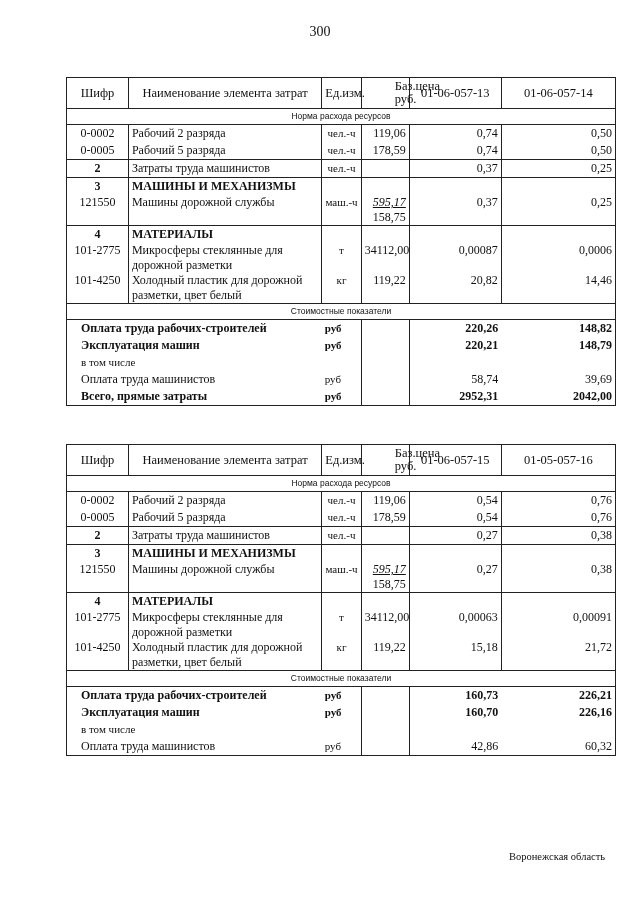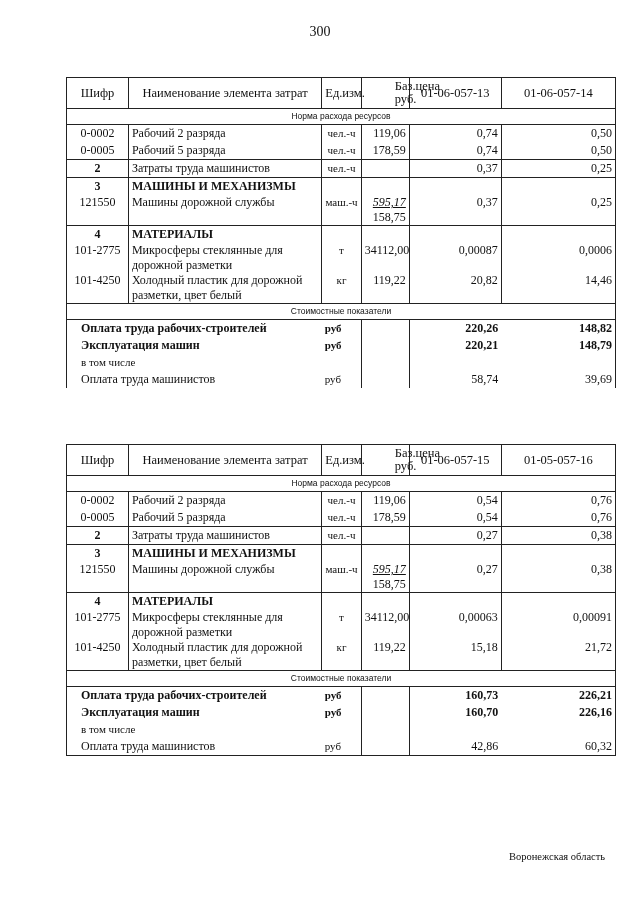--- a/index.html
+++ b/index.html
@@ -142,20 +142,27 @@
         <td></td>
         <td class="outer-r"></td>
   </tr>
   <tr class="cost-row">
     <td colspan="2" class="outer-l cost-name">Оплата труда машинистов</td>
     <td class="c-unit" style="text-align:left">руб</td>
     <td class="vl"></td>
     <td class="c-v1">58,74</td>
     <td class="c-v2 outer-r">39,69</td>
   </tr>
+  <tr class="cost-row">
+    <td colspan="2" class="outer-l bb b cost-name">Всего, прямые затраты</td>
+    <td class="c-unit bb b" style="text-align:left">руб</td>
+    <td class="vl bb"></td>
+    <td class="c-v1 bb b">2952,31</td>
+    <td class="c-v2 bb b outer-r">2042,00</td>
+  </tr>
 </tbody>
   </table>
 
 <table class="est" style="top:444px;">
   <colgroup>
     <col class="c-code">
       <col class="c-name">
       <col class="c-unit">
       <col class="c-price">
       <col class="c-v1">

